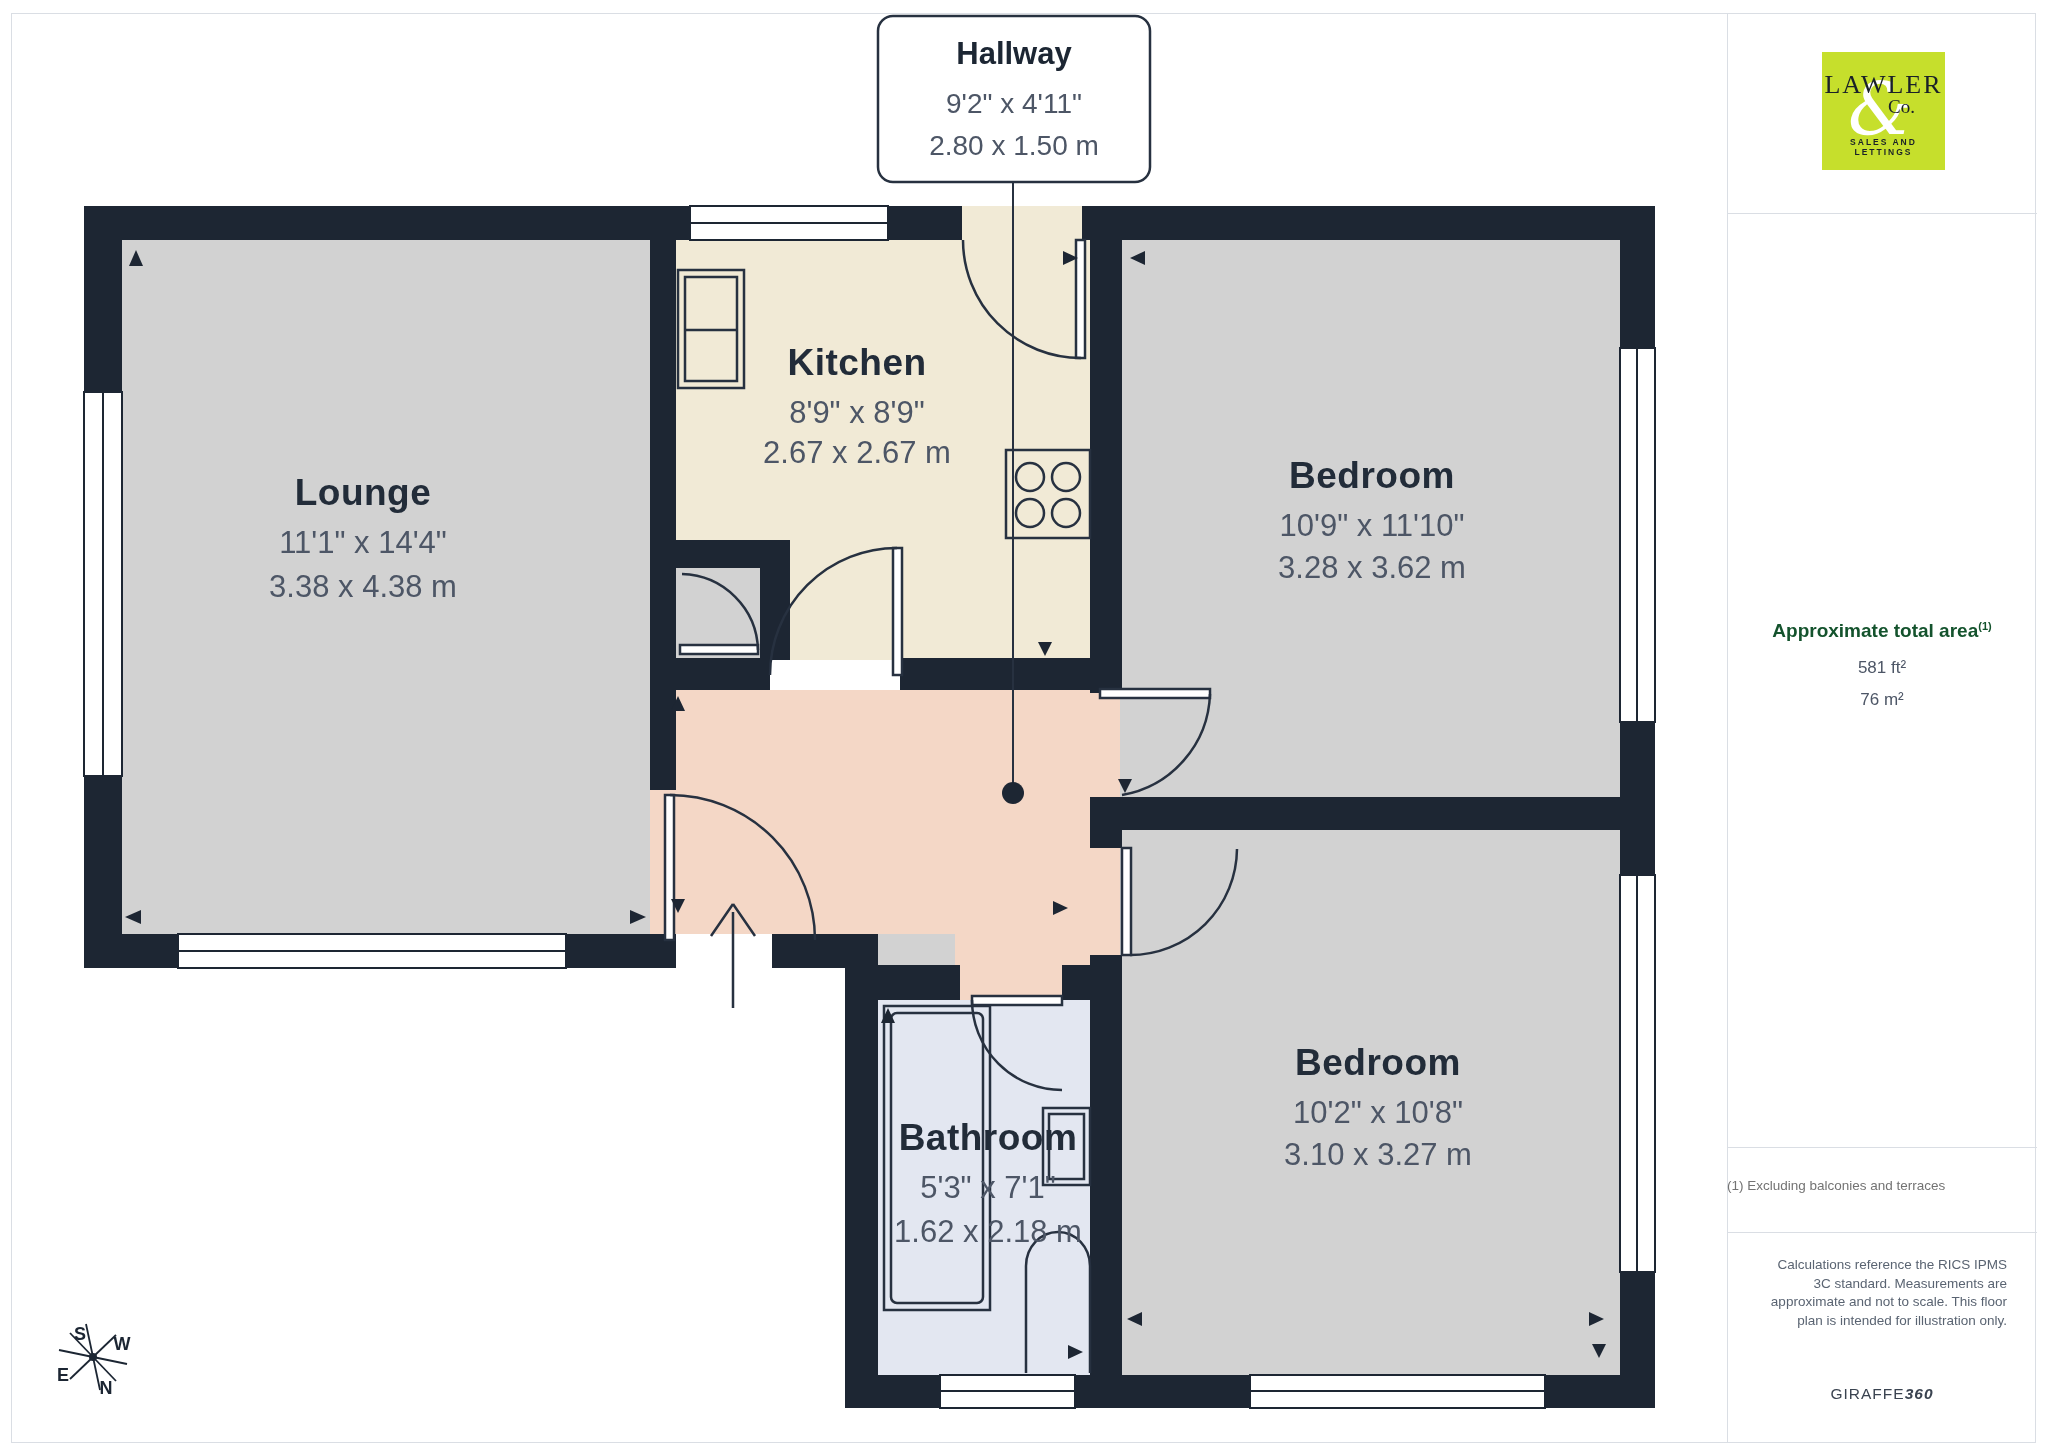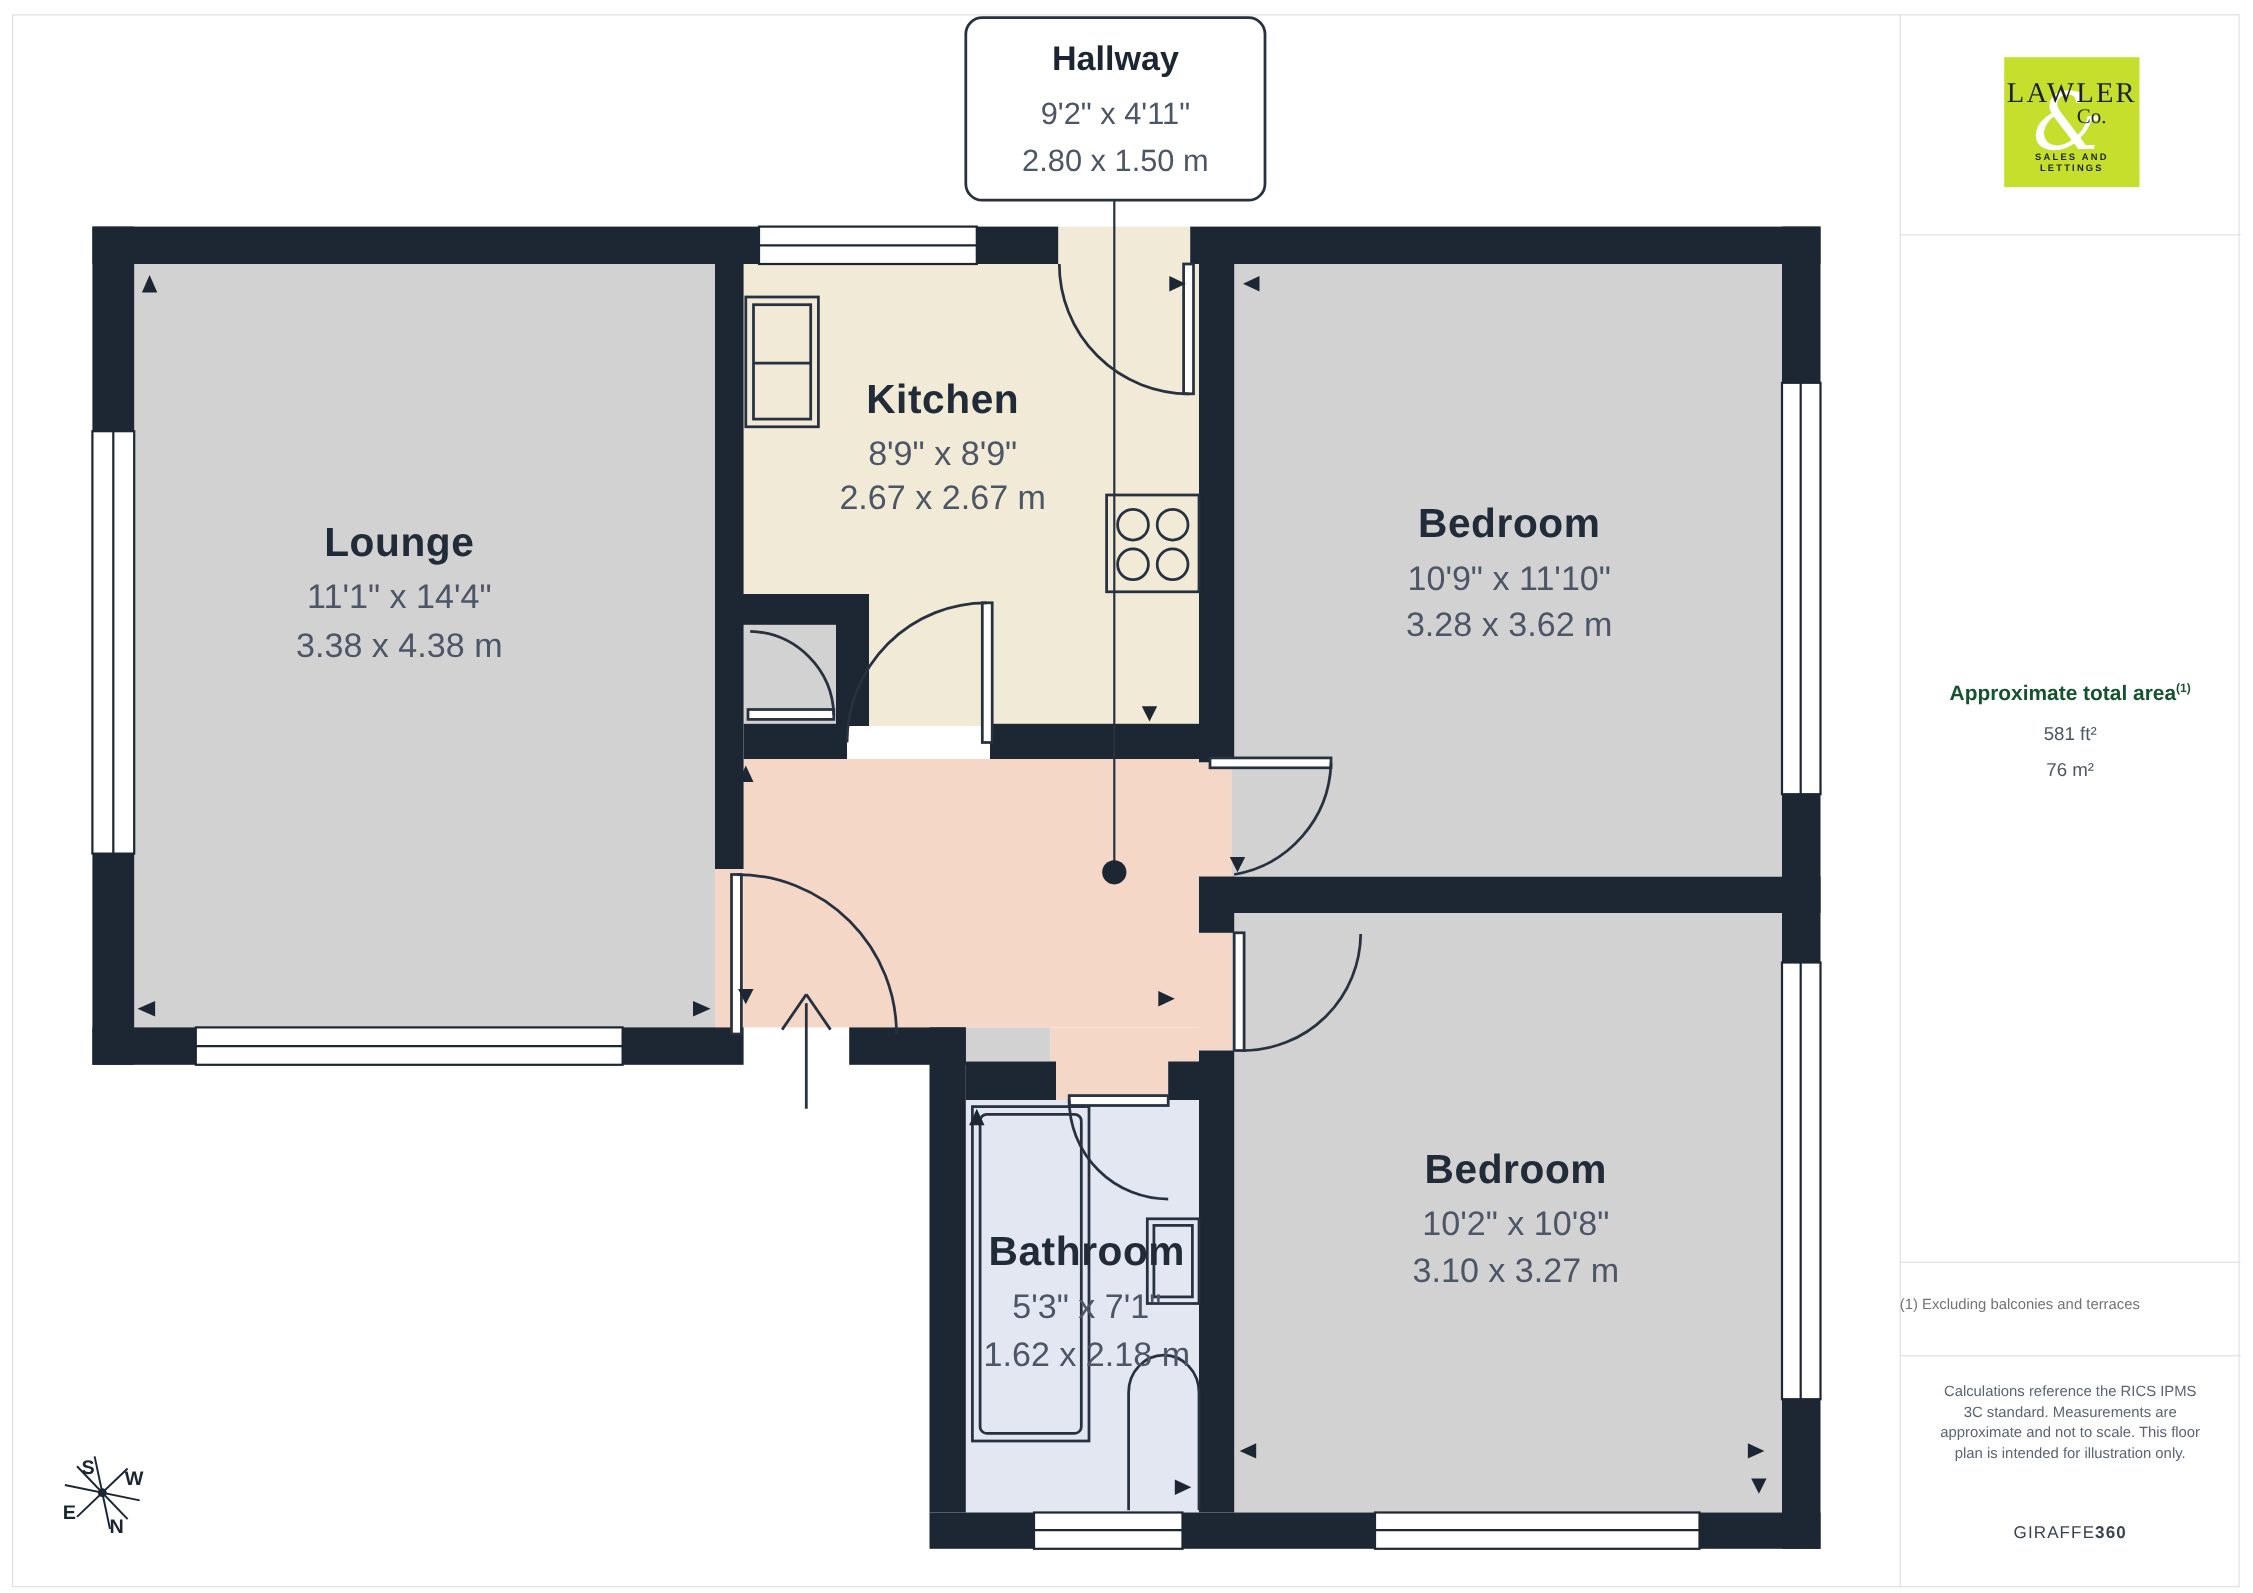--- a/index.html
+++ b/index.html
@@ -17,23 +17,23 @@
   .logo{position:absolute;left:95px;top:39px;width:123px;height:118px;background:#c6df2c;font-family:"Liberation Serif",serif;color:#1a2128;}
   .logo-line1{position:absolute;left:0;top:18px;width:100%;text-align:center;font-size:26px;letter-spacing:2px;}
   .logo-amp{position:absolute;left:26px;top:16px;font-size:72px;color:#ffffff;font-style:italic;font-family:"DejaVu Serif",serif;}
   .logo-line2{position:absolute;left:66px;top:44px;font-size:19px;}
   .logo-tagline{position:absolute;left:0;bottom:13px;width:100%;text-align:center;font-size:8.5px;letter-spacing:2px;font-family:Liberation Sans, sans-serif;font-weight:700;}
   .area-block{position:absolute;left:0;top:607px;width:100%;text-align:center;color:#4d5666;}
   .area-title{font-size:19px;font-weight:700;color:#14532d;margin:0 0 16px 0;}
   .area-title sup{font-size:11px;}
   .area-val{font-size:17px;margin:0 0 12px 0;}
   .footnote{position:absolute;left:0;top:1165px;width:100%;font-size:13.5px;color:#737373;}
-  .disclaimer{position:absolute;left:30px;top:1243px;width:250px;text-align:center;font-size:13.5px;line-height:1.38;color:#5a6472;}
+  .disclaimer{position:absolute;left:30px;top:1243px;width:250px;text-align:right;font-size:13.5px;line-height:1.38;color:#5a6472;}
   .brand{position:absolute;left:0;top:1372px;width:100%;text-align:center;font-size:15.5px;letter-spacing:1px;color:#3a4350;}
-  .brand b{font-weight:700;}
+  .brand b{font-weight:700;font-style:italic;}
 </style>
 </head>
 <body>
 
 <div class="page-border"></div>
 
 <svg width="2048" height="1448" viewBox="0 0 2048 1448" style="position:absolute;left:0;top:0;">
 
   <g>
     <rect x="122" y="240" width="528" height="695" fill="#d2d2d2"></rect>

